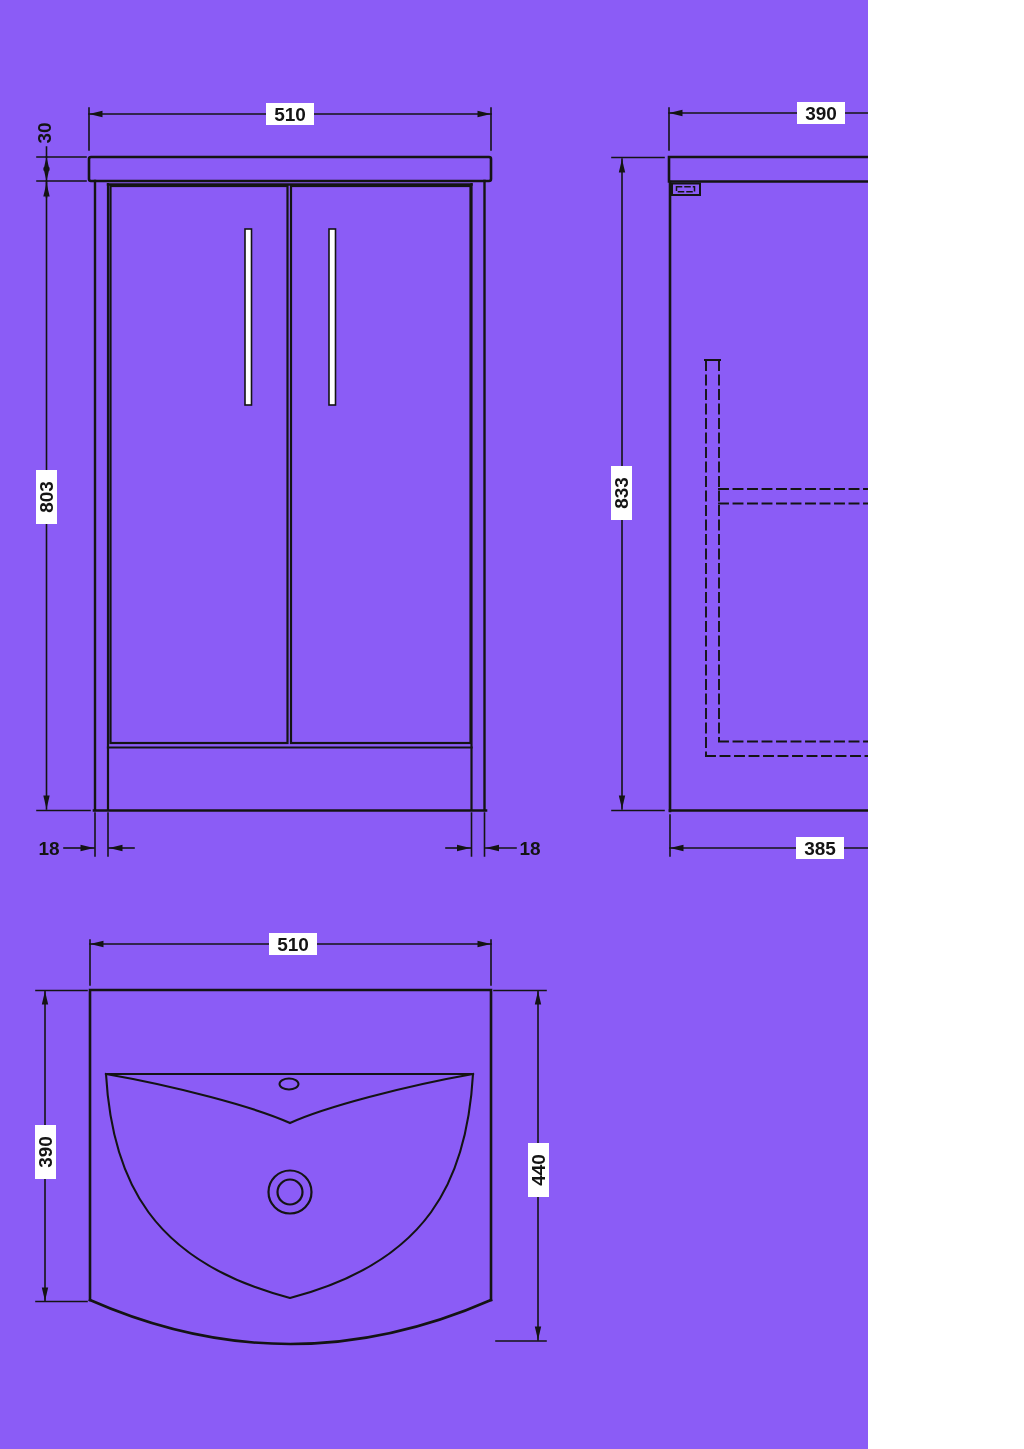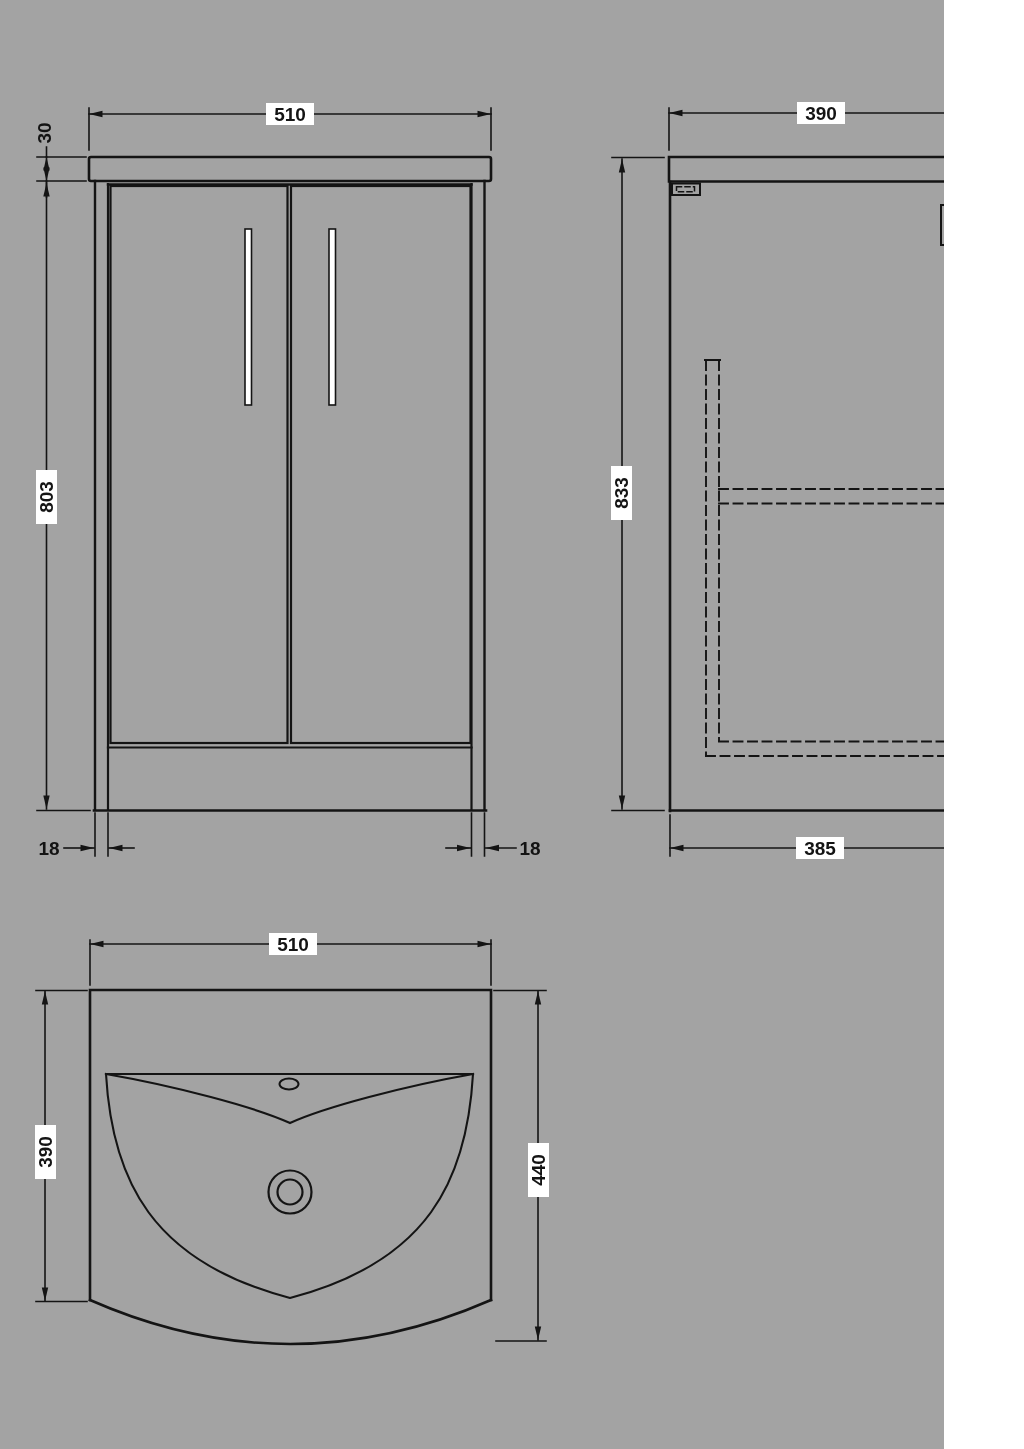--- a/index.html
+++ b/index.html
@@ -2,23 +2,23 @@
 <html><head>
 <meta charset="utf-8">
 <style>
   html, body {
     margin: 0;
     padding: 0;
     background: #ffffff;
   }
   #canvas {
     position: relative;
-    width: 944px;
+    width: 868px;
     height: 1449px;
-    background: #a3a3a3;
+    background: #8b5cf6;
     overflow: hidden;
   }
   svg {
     display: block;
   }
   .dim-label {
     font-family: "Liberation Sans", sans-serif;
     font-weight: bold;
     font-size: 19px;
     fill: #141414;

